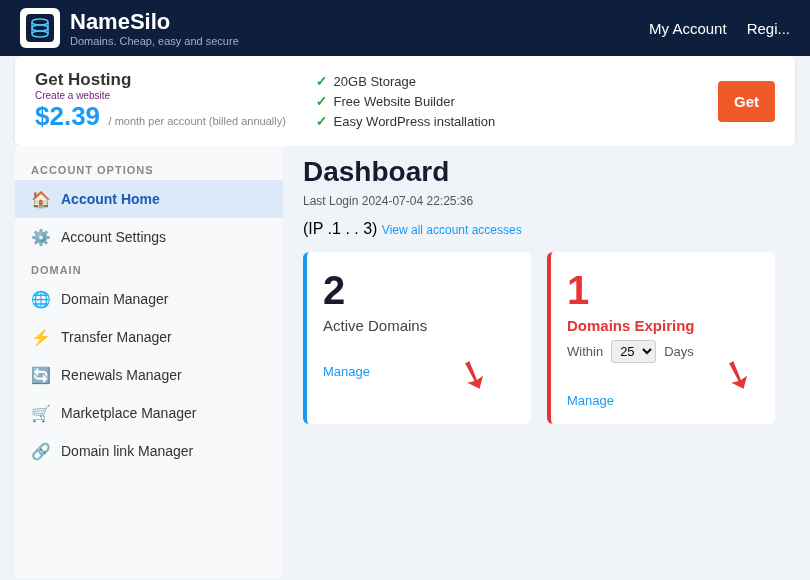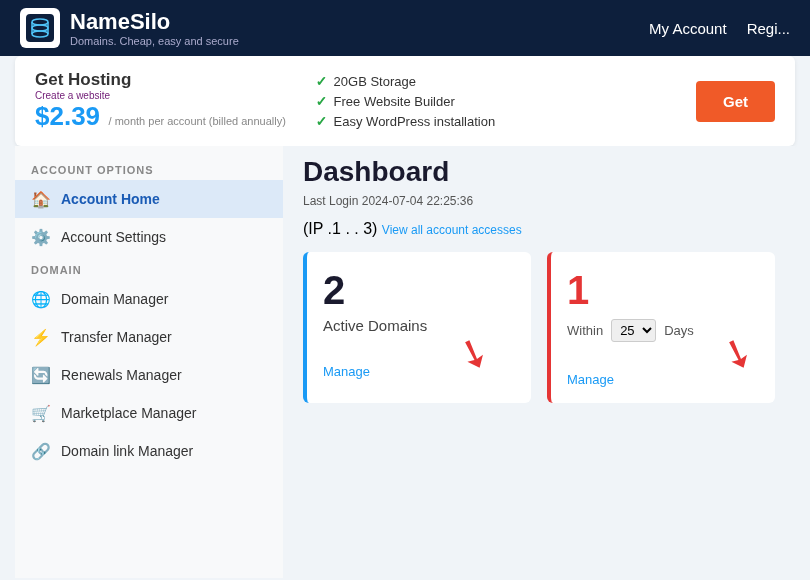--- a/index.html
+++ b/index.html
@@ -73,21 +73,21 @@
       gap: 6px;
       font-size: 13px;
       color: #333;
     }
     .checkmark { color: #28a745; font-size: 14px; font-weight: bold; }
     .get-btn {
       background: #f05a28;
       color: #fff;
       border: none;
       border-radius: 4px;
-      padding: 12px 27px;
+      padding: 12px 16px;
       font-size: 15px;
       font-weight: bold;
       cursor: pointer;
       white-space: nowrap;
     }
 
     
     .main-layout {
       display: flex;
       height: calc(580px - 68px - 80px);
@@ -325,20 +325,21 @@
 
       <div class="card blue-left">
         <div class="card-number">2</div>
         <div class="card-label">Active Domains</div>
         <div class="arrow-decoration-left">➘</div>
         <a href="#" class="card-manage">Manage</a>
       </div>
 
       <div class="card red-left">
         <div class="card-number red">1</div>
+        <div class="card-label red">Domains Expiring</div>
         <div class="card-within">
           <span>Within</span>
           <select class="within-select">
             <option>25</option>
             <option>30</option>
             <option>60</option>
             <option>90</option>
           </select>
           <span>Days</span>
         </div>

